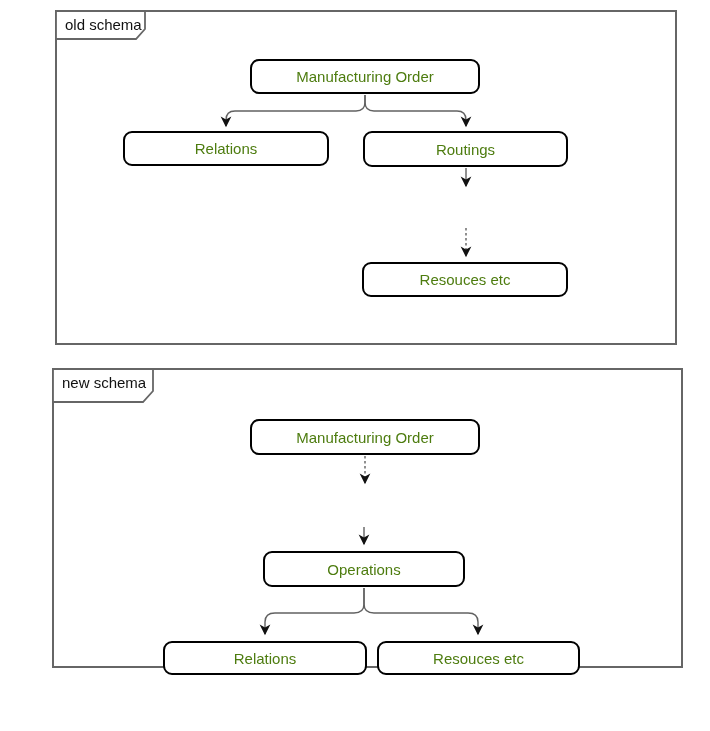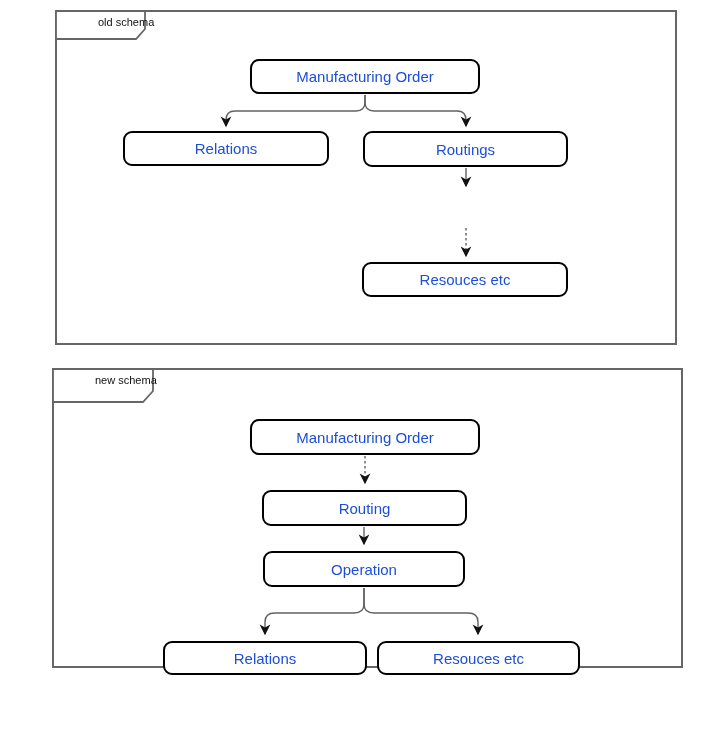--- a/index.html
+++ b/index.html
@@ -25,24 +25,23 @@
   .frame-new { left: 52px; top: 368px; width: 631px; height: 300px; }
   .tab {
     position: absolute;
     left: -2px;
     top: -2px;
   }
   .tab-label {
     position: absolute;
     left: 8px;
     top: 4px;
-    font-size: 11px;
+    font-size: 15px;
     color: #111111;
     white-space: nowrap;
-    margin-left: 33px;
   }
   .edges {
     position: absolute;
     left: 0;
     top: 0;
     z-index: 2;
     pointer-events: none;
   }
   .edge {
     fill: none;
@@ -56,21 +55,21 @@
     position: absolute;
     z-index: 3;
     box-sizing: border-box;
     border: 2.5px solid #000000;
     border-radius: 9px;
     background: #ffffff;
     display: flex;
     align-items: center;
     justify-content: center;
     font-size: 15px;
-    color: #1d4ed8;
+    color: #4d7c0f;
     white-space: nowrap;
   }
   
   .n-old-mo         { left: 250px; top:  59px; width: 230px; height: 35px; }
   .n-old-relations  { left: 123px; top: 131px; width: 206px; height: 35px; }
   .n-old-routings   { left: 363px; top: 131px; width: 205px; height: 36px; }
   .n-old-operations { left: 363px; top: 191px; width: 205px; height: 36px; }
   .n-old-resources  { left: 362px; top: 262px; width: 206px; height: 35px; }
   
   .n-new-mo         { left: 250px; top: 419px; width: 230px; height: 36px; }
@@ -125,25 +124,22 @@
   <div class="node n-old-routings">
     <span>Routings</span>
   </div>
   <div class="node n-old-resources">
     <span>Resouces etc</span>
   </div>
 
   <div class="node n-new-mo">
     <span>Manufacturing Order</span>
   </div>
-  <div class="node n-new-routing">
-    <span>Routing</span>
-  </div>
   <div class="node n-new-operation">
-    <span>Operation</span>
+    <span>Operations</span>
   </div>
   <div class="node n-new-relations">
     <span>Relations</span>
   </div>
   <div class="node n-new-resources">
     <span>Resouces etc</span>
   </div>
 
 </div>
 

